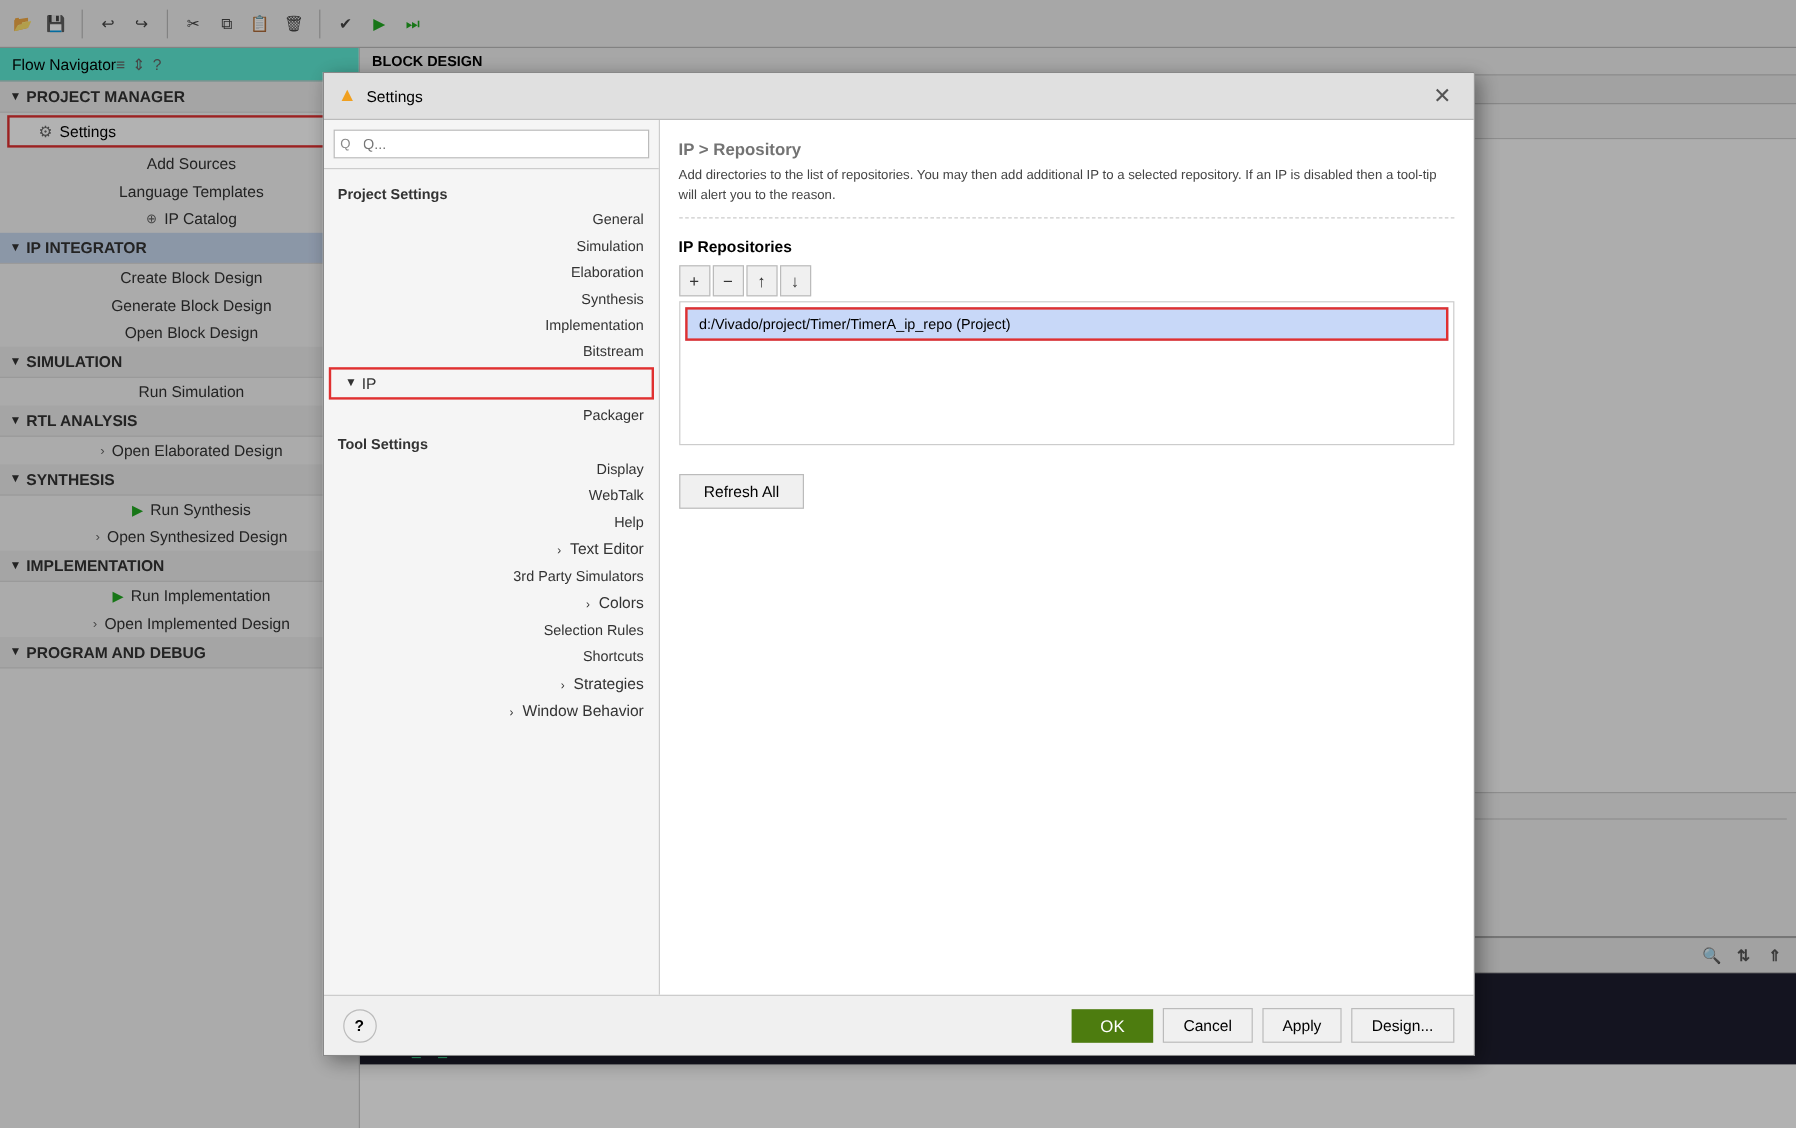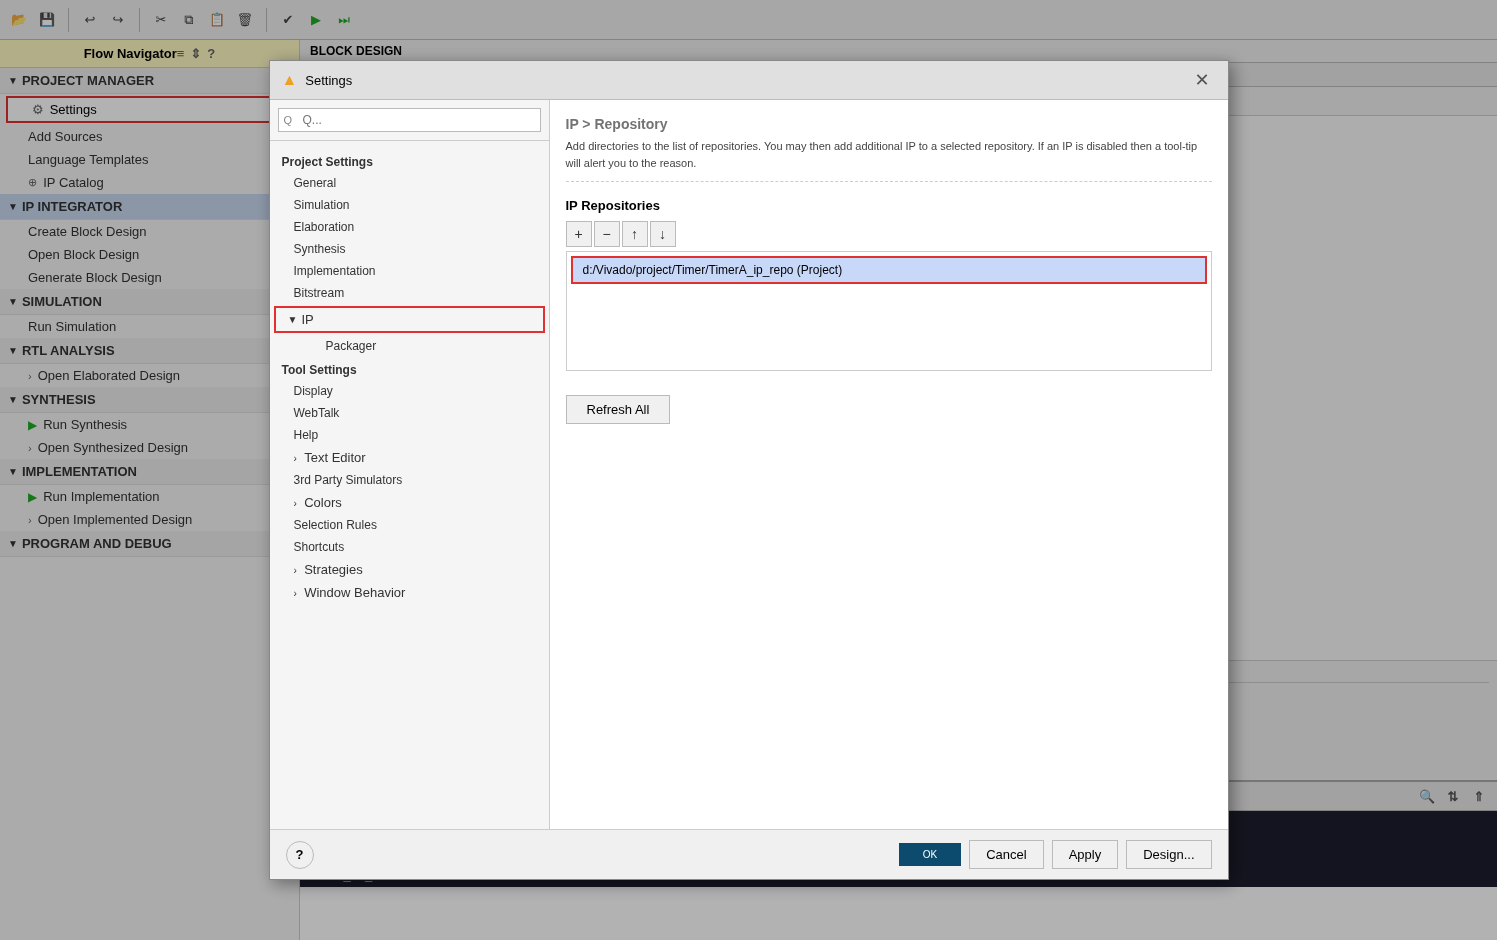--- a/index.html
+++ b/index.html
@@ -31,28 +31,28 @@
     
     .flow-nav {
       width: 300px;
       background: #f5f5f5;
       border-right: 1px solid #ccc;
       display: flex;
       flex-direction: column;
       overflow: hidden;
     }
     .flow-nav-header {
-      background: #fef9c3;
+      background: #5eead4;
       padding: 6px 10px;
-      font-weight: bold;
+      font-weight: normal;
       font-size: 12px;
       border-bottom: 1px solid #ccc;
       display: flex;
       align-items: center;
-      justify-content: center;
+      justify-content: flex-start;
     }
     .flow-nav-header-icons { display: flex; gap: 6px; color: #666; }
     .flow-nav-body { flex: 1; overflow-y: auto; }
 
     .nav-section-header {
       display: flex; align-items: center;
       padding: 5px 8px;
       font-weight: bold;
       font-size: 11px;
       color: #333;
@@ -62,20 +62,21 @@
     }
     .nav-section-header .arrow { margin-right: 4px; font-size: 10px; }
 
     .nav-item {
       padding: 4px 8px 4px 28px;
       color: #333;
       cursor: pointer;
       display: flex;
       align-items: center;
       gap: 6px;
+      justify-content: center;
     }
     .nav-item .item-icon { font-size: 11px; color: #666; }
 
     .settings-item {
       display: flex; align-items: center;
       gap: 6px;
       padding: 4px 8px 4px 24px;
       border: 2px solid #e03030;
       margin: 2px 6px;
       cursor: pointer;
@@ -245,20 +246,21 @@
     .settings-nav-body { flex: 1; overflow-y: auto; padding: 8px 0; }
     .settings-section-label {
       padding: 6px 12px 3px 12px;
       font-weight: bold; color: #333; font-size: 12px;
     }
     .settings-nav-item {
       padding: 4px 12px 4px 24px;
       cursor: pointer;
       color: #333;
       font-size: 12px;
+      text-align: right;
     }
     .settings-nav-item.parent {
       padding-left: 12px;
       display: flex; align-items: center; gap: 4px;
       font-size: 12px;
     }
     .settings-nav-item.parent .arrow { font-size: 10px; }
 
     .settings-nav-sub {
       padding-left: 28px;
@@ -347,25 +349,25 @@
       border: 1px solid #bbb;
       border-radius: 50%;
       display: inline-flex; align-items: center; justify-content: center;
       cursor: pointer;
       font-size: 13px; font-weight: bold;
       margin-right: auto;
       background: #f0f0f0;
     }
     .btn-ok {
       padding: 6px 24px;
-      background: #0c4a6e;
+      background: #4d7c0f;
       color: #fff;
       border: none;
       cursor: pointer;
-      font-size: 10px;
+      font-size: 14px;
       text-align: center;
     }
     .btn-cancel, .btn-apply, .btn-restore {
       padding: 6px 16px;
       background: #f0f0f0;
       border: 1px solid #bbb;
       cursor: pointer;
       font-size: 13px;
     }
 
@@ -426,24 +428,24 @@
       </div>
 
       <div class="nav-section-header nav-section-ip">
         <span class="arrow expand-arrow">▼</span>
         <span>IP INTEGRATOR</span>
       </div>
       <div class="nav-item">
         <span>Create Block Design</span>
       </div>
       <div class="nav-item">
+        <span>Generate Block Design</span>
+      </div>
+      <div class="nav-item">
         <span>Open Block Design</span>
-      </div>
-      <div class="nav-item">
-        <span>Generate Block Design</span>
       </div>
 
       <div class="nav-section-header">
         <span class="arrow expand-arrow">▼</span>
         <span>SIMULATION</span>
       </div>
       <div class="nav-item">
         <span>Run Simulation</span>
       </div>
 

